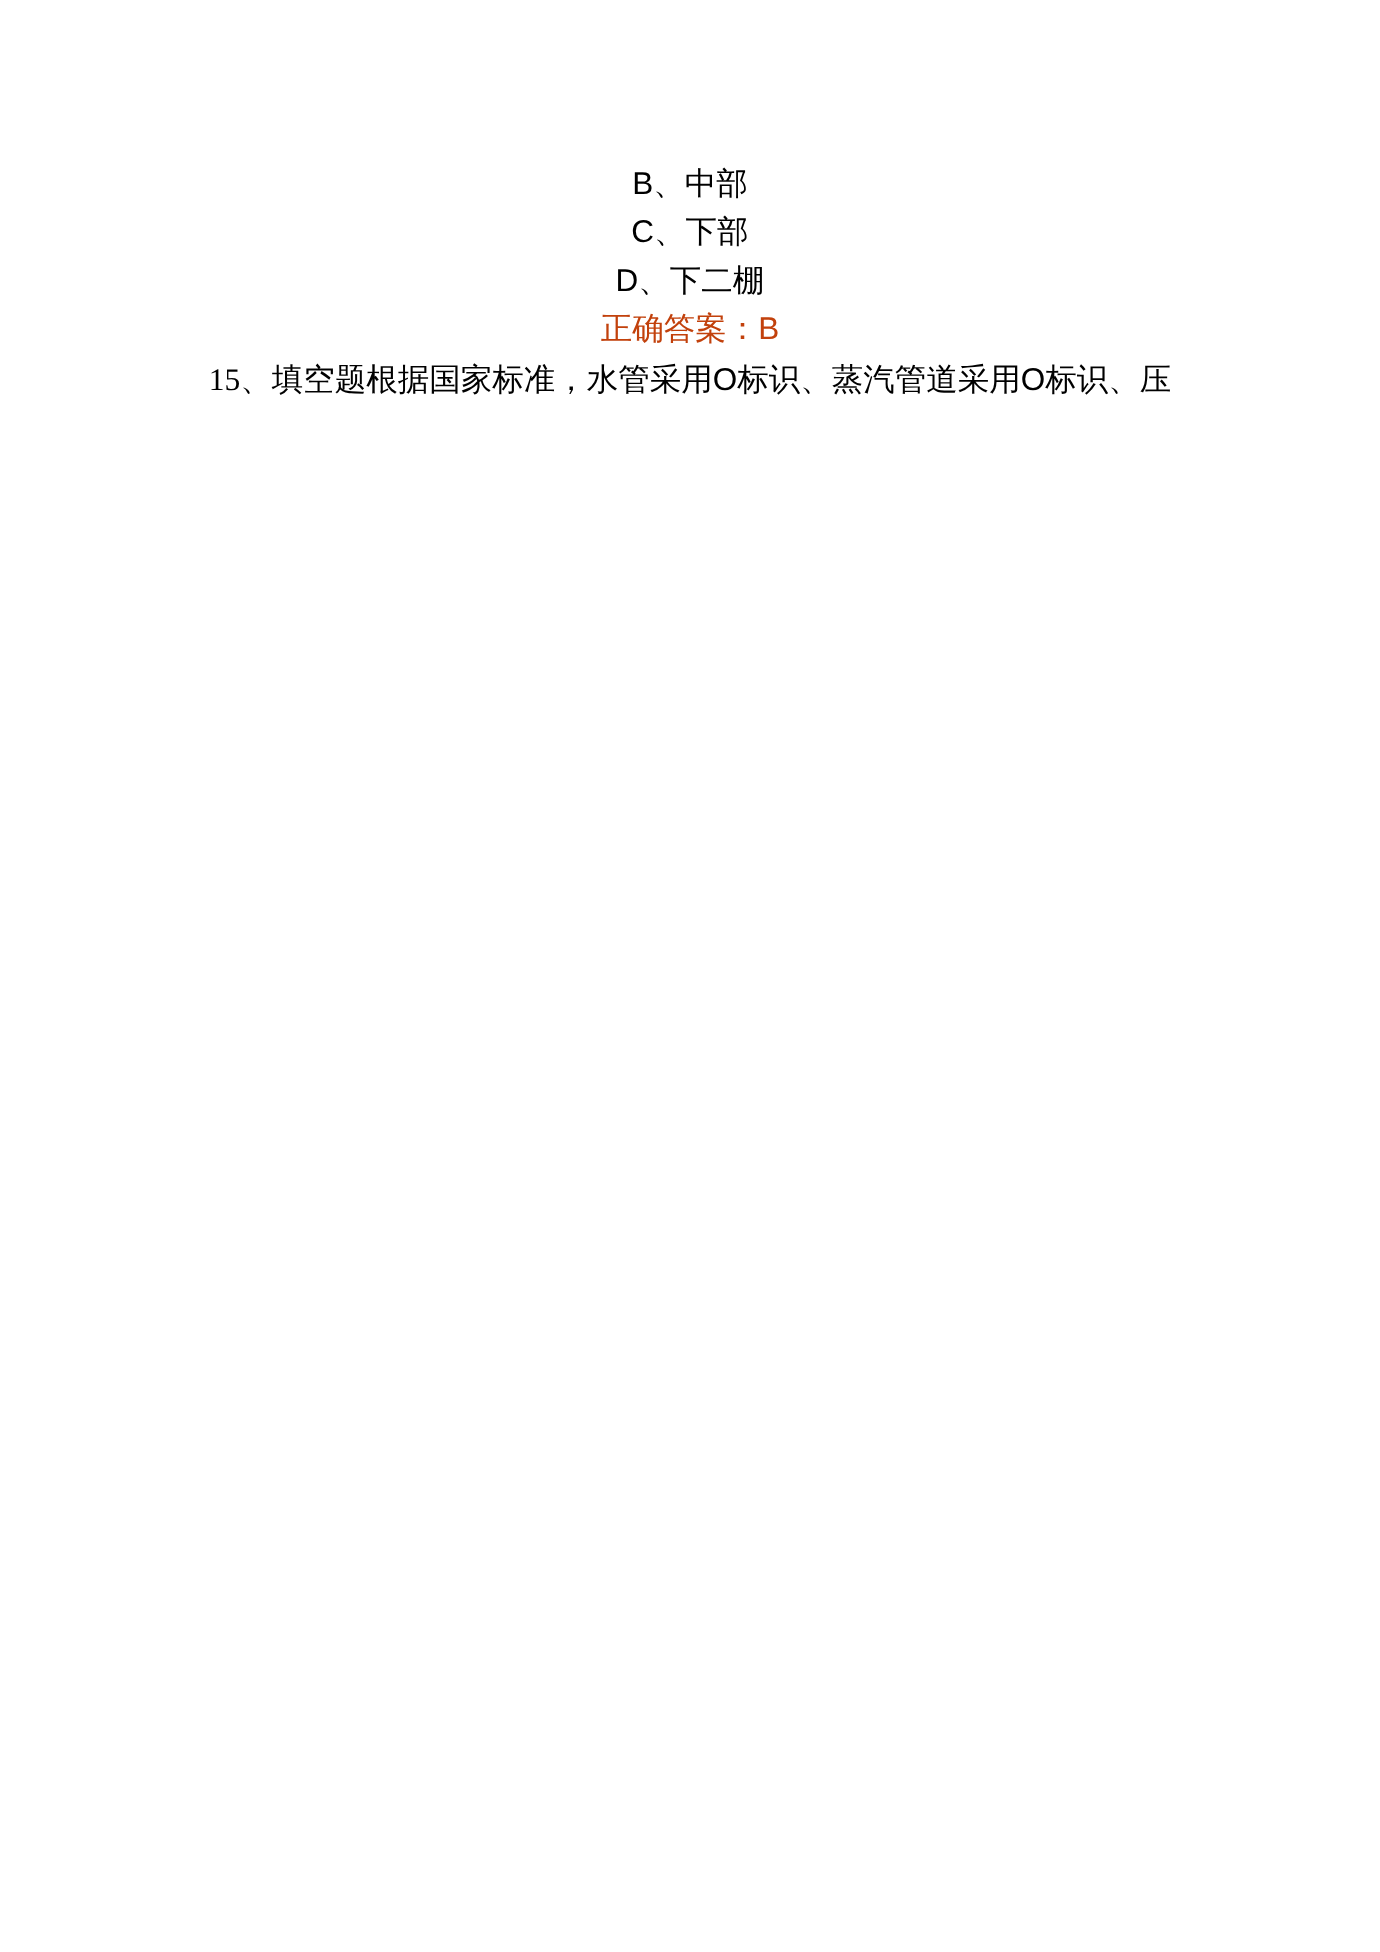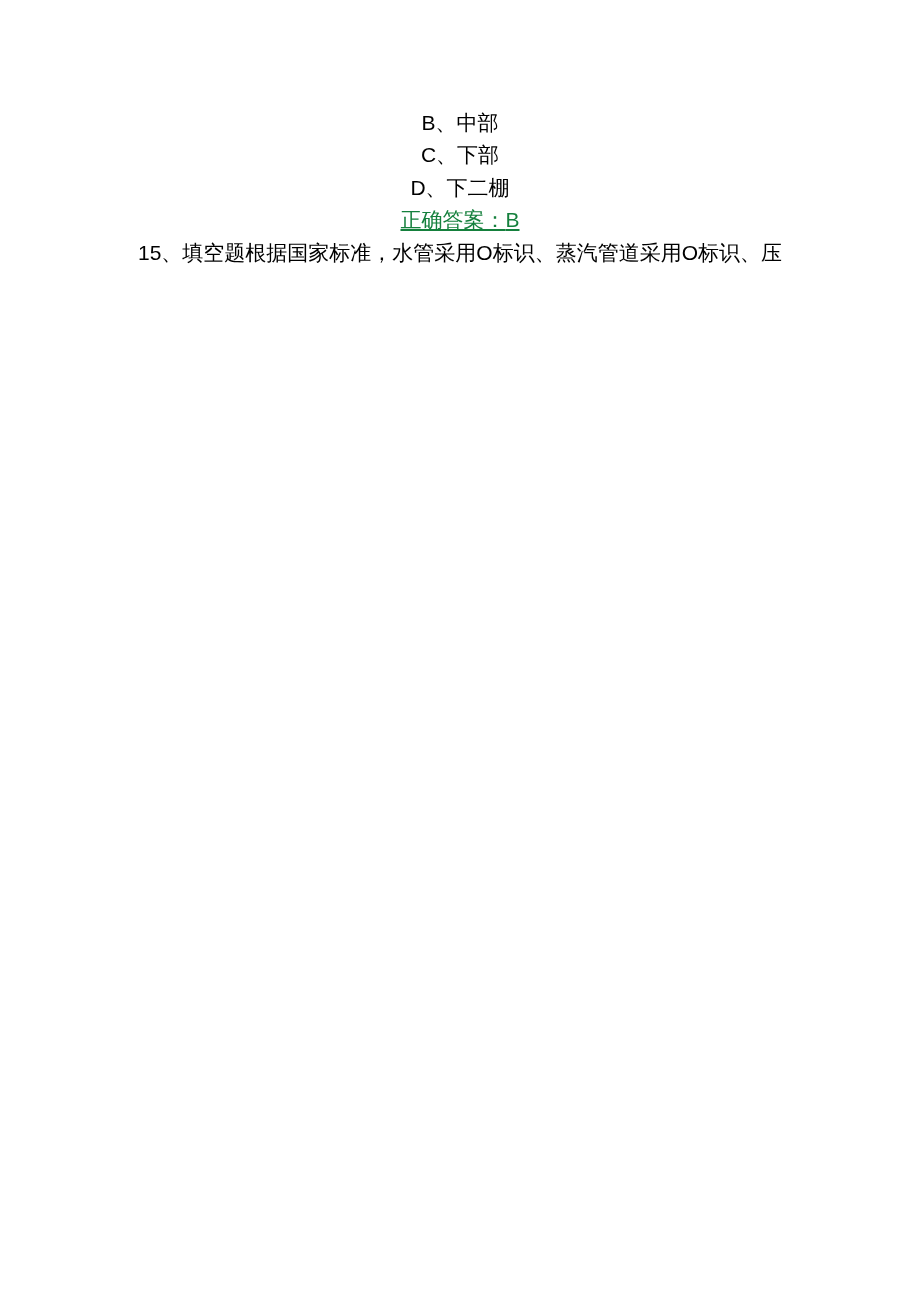--- a/index.html
+++ b/index.html
@@ -15,33 +15,32 @@
       padding-left: 86px;
       padding-right: 86px;
     }
     .option-line {
       margin-bottom: 2px;
     }
     .option-letter {
       font-family: Arial, sans-serif;
     }
     .answer-line {
-      color: #15803d;
+      color: #c2410c;
       margin-top: 2px;
       margin-bottom: 2px;
-      text-decoration: underline;
     }
     .answer-letter {
       font-family: Arial, sans-serif;
     }
     .question-line {
       margin-top: 2px;
     }
     .question-number {
-      font-family: Liberation Sans, sans-serif;
+      font-family: Liberation Serif, serif;
     }
   </style>
 </head>
 <body>
 
 <div class="option-line">
   <span class="option-letter">B</span><span>、</span><span>中部</span>
 </div>
 
 <div class="option-line">

